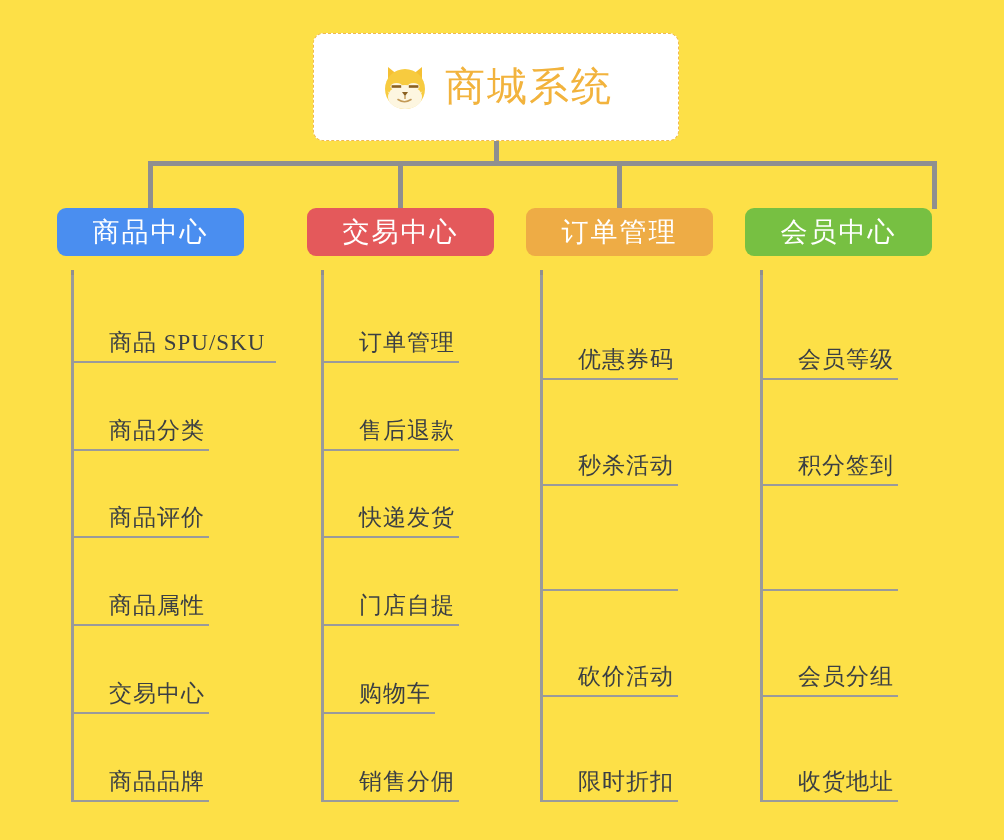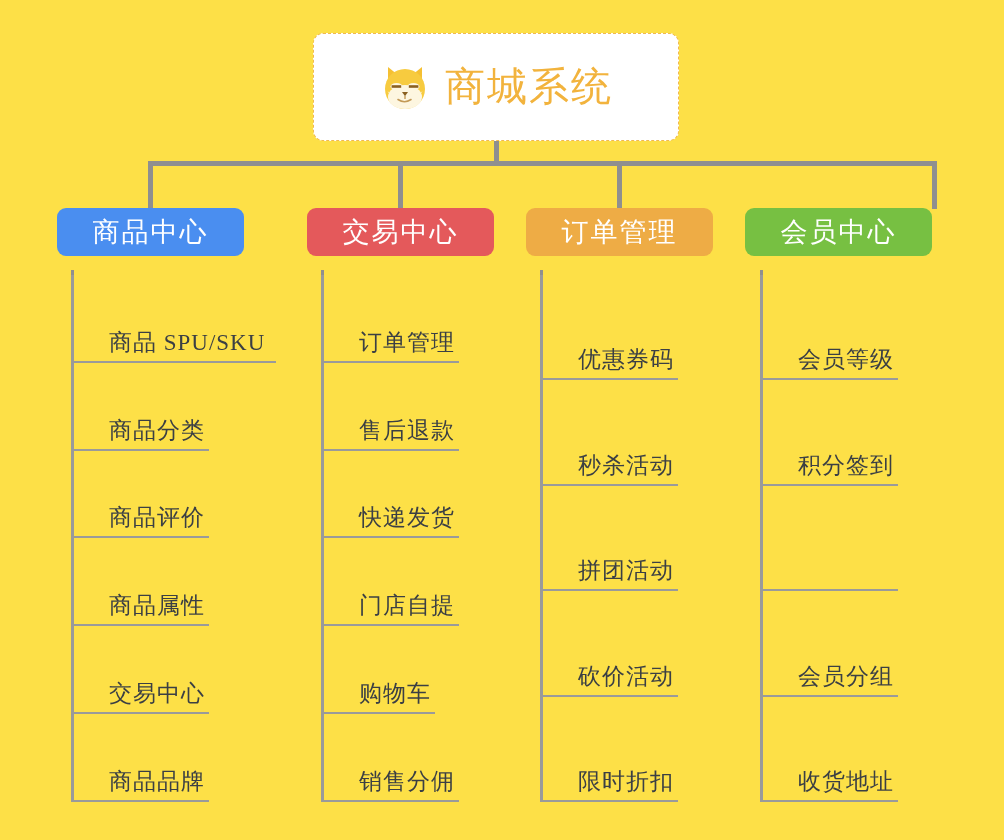--- a/index.html
+++ b/index.html
@@ -239,21 +239,20 @@
       <div class="leaf-row">
           <span class="leaf-underline" style="background: rgb(154, 154, 154); width: 138px;"></span>
           <span class="leaf-label" style="color: rgb(59, 63, 68);">优惠券码</span>
         </div>
       <div class="leaf-row">
           <span class="leaf-underline" style="background: rgb(154, 154, 154); width: 138px;"></span>
           <span class="leaf-label" style="color: rgb(59, 63, 68);">秒杀活动</span>
         </div>
       <div class="leaf-row">
           <span class="leaf-underline" style="background: rgb(154, 154, 154); width: 138px;"></span>
-          <span class="leaf-label" style="color: rgb(59, 63, 68);">拼团活动</span>
         </div>
       <div class="leaf-row">
           <span class="leaf-underline" style="background: rgb(154, 154, 154); width: 138px;"></span>
           <span class="leaf-label" style="color: rgb(59, 63, 68);">砍价活动</span>
         </div>
       <div class="leaf-row">
           <span class="leaf-underline" style="background: rgb(154, 154, 154); width: 138px;"></span>
           <span class="leaf-label" style="color: rgb(59, 63, 68);">限时折扣</span>
         </div>
     </div>

